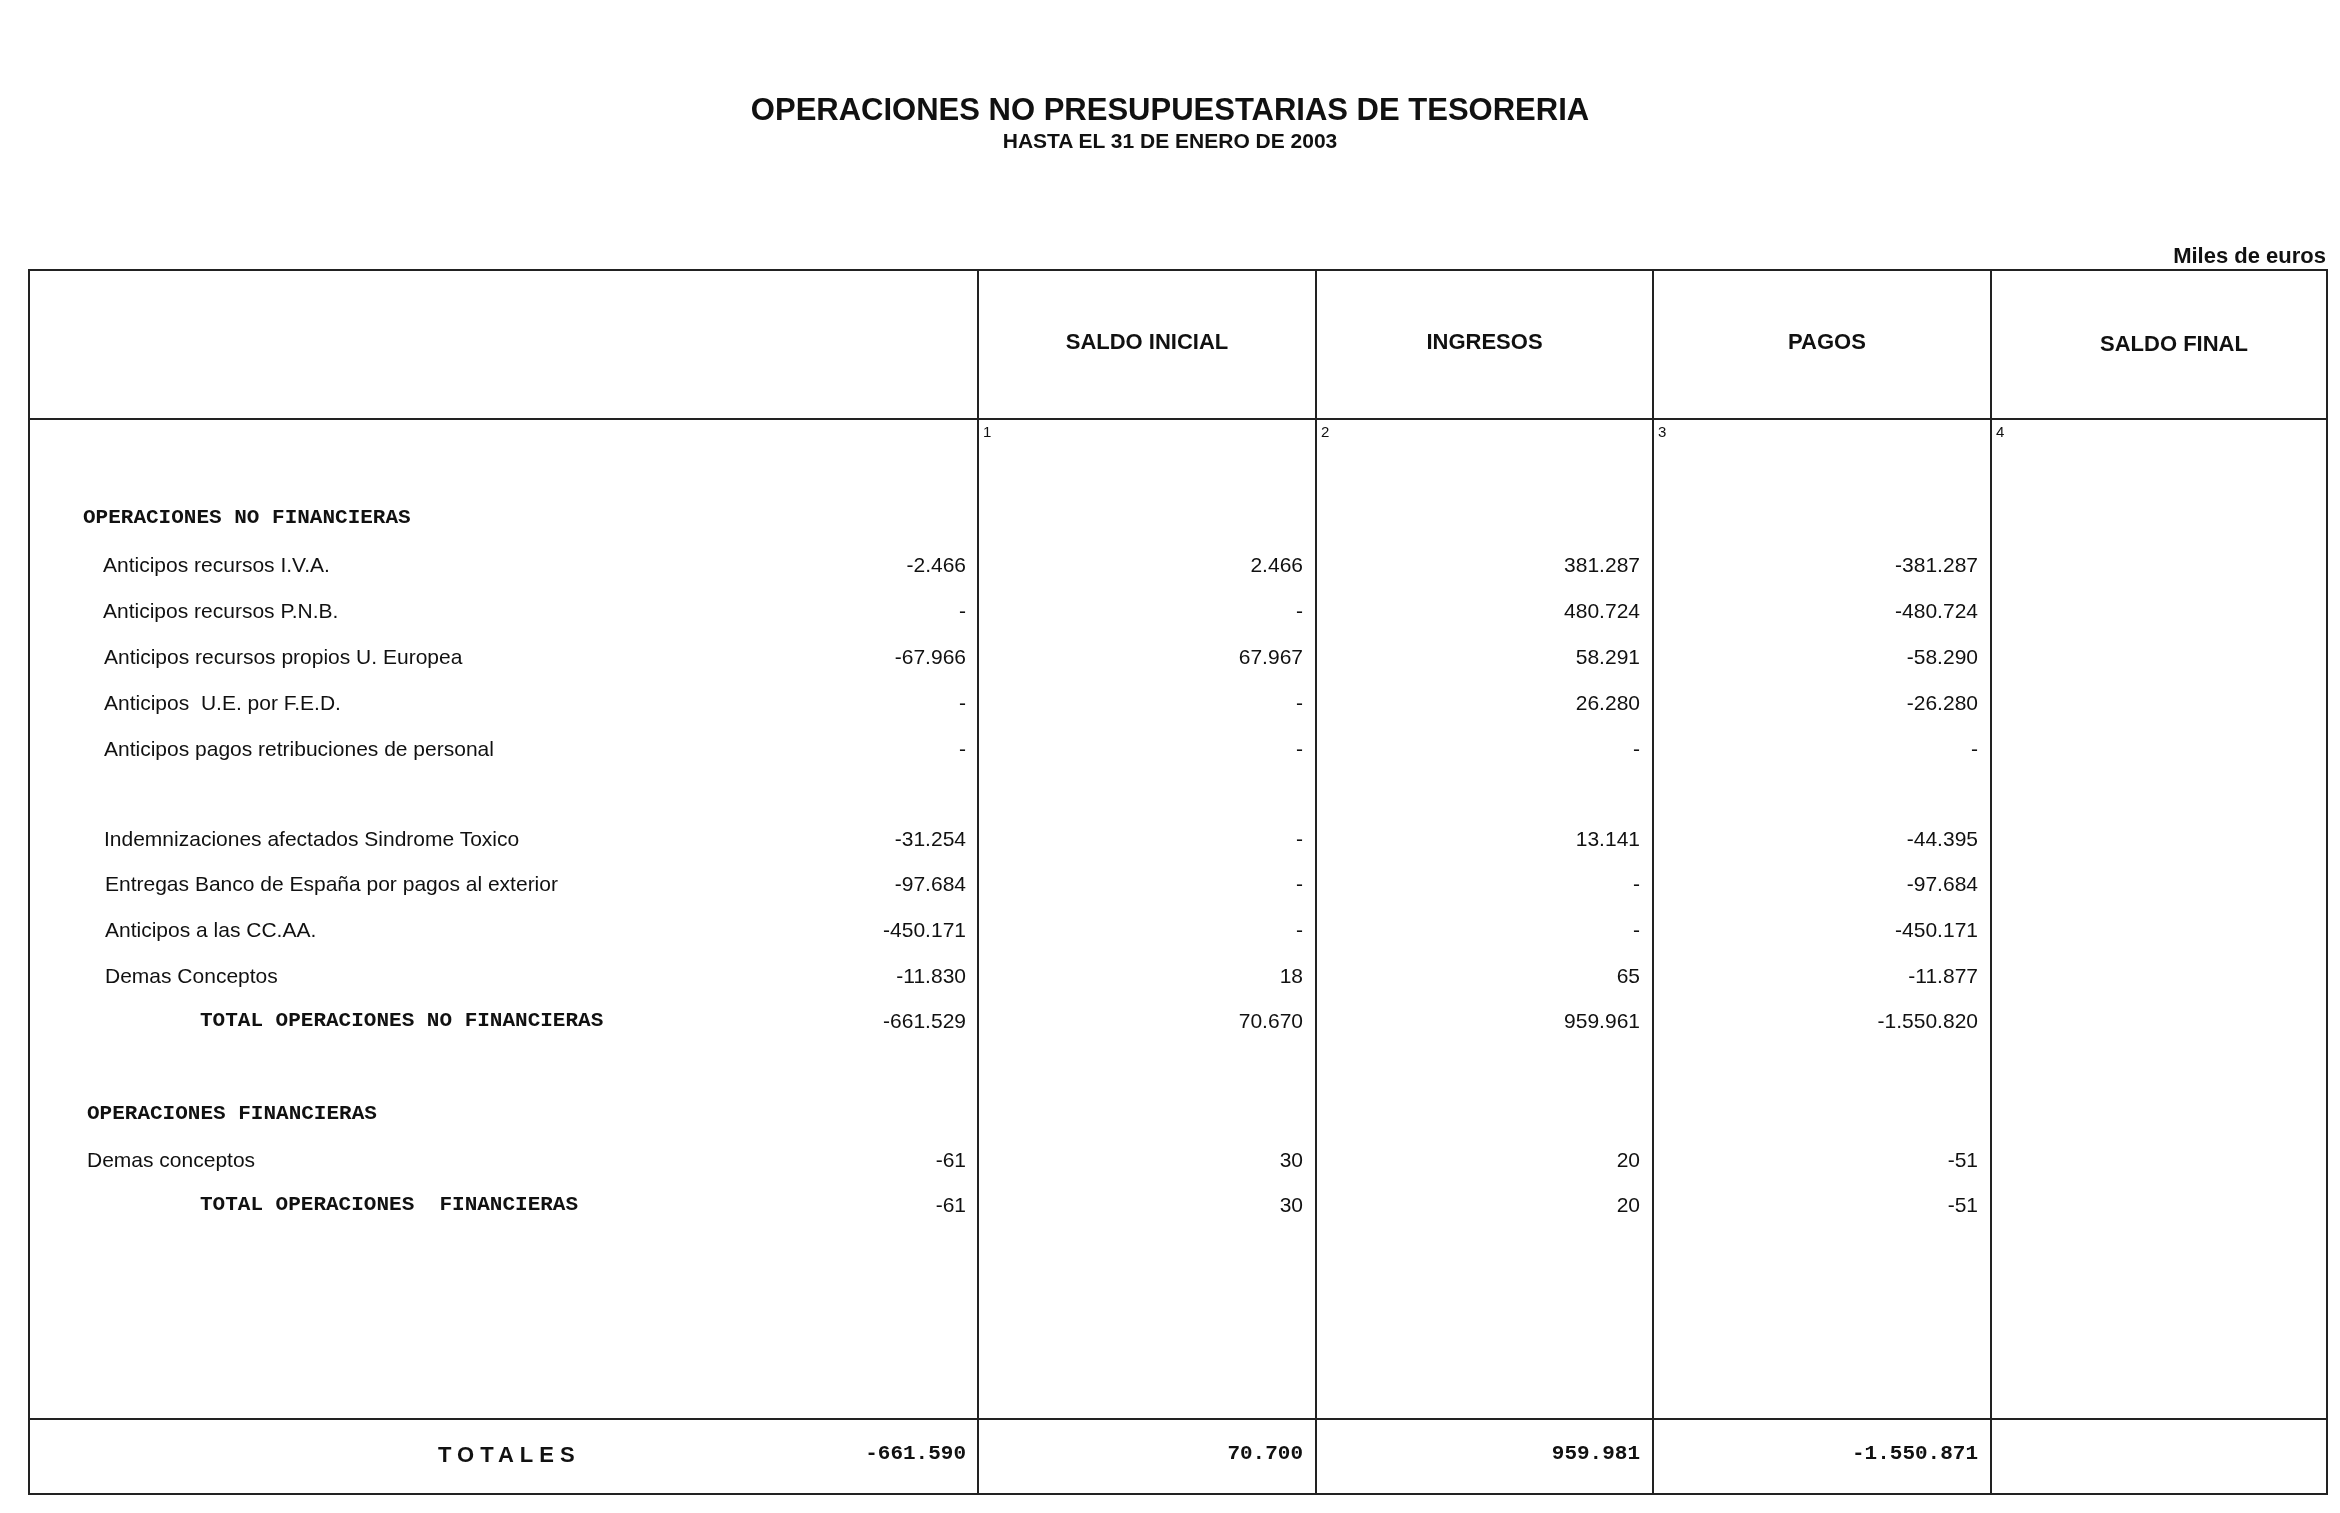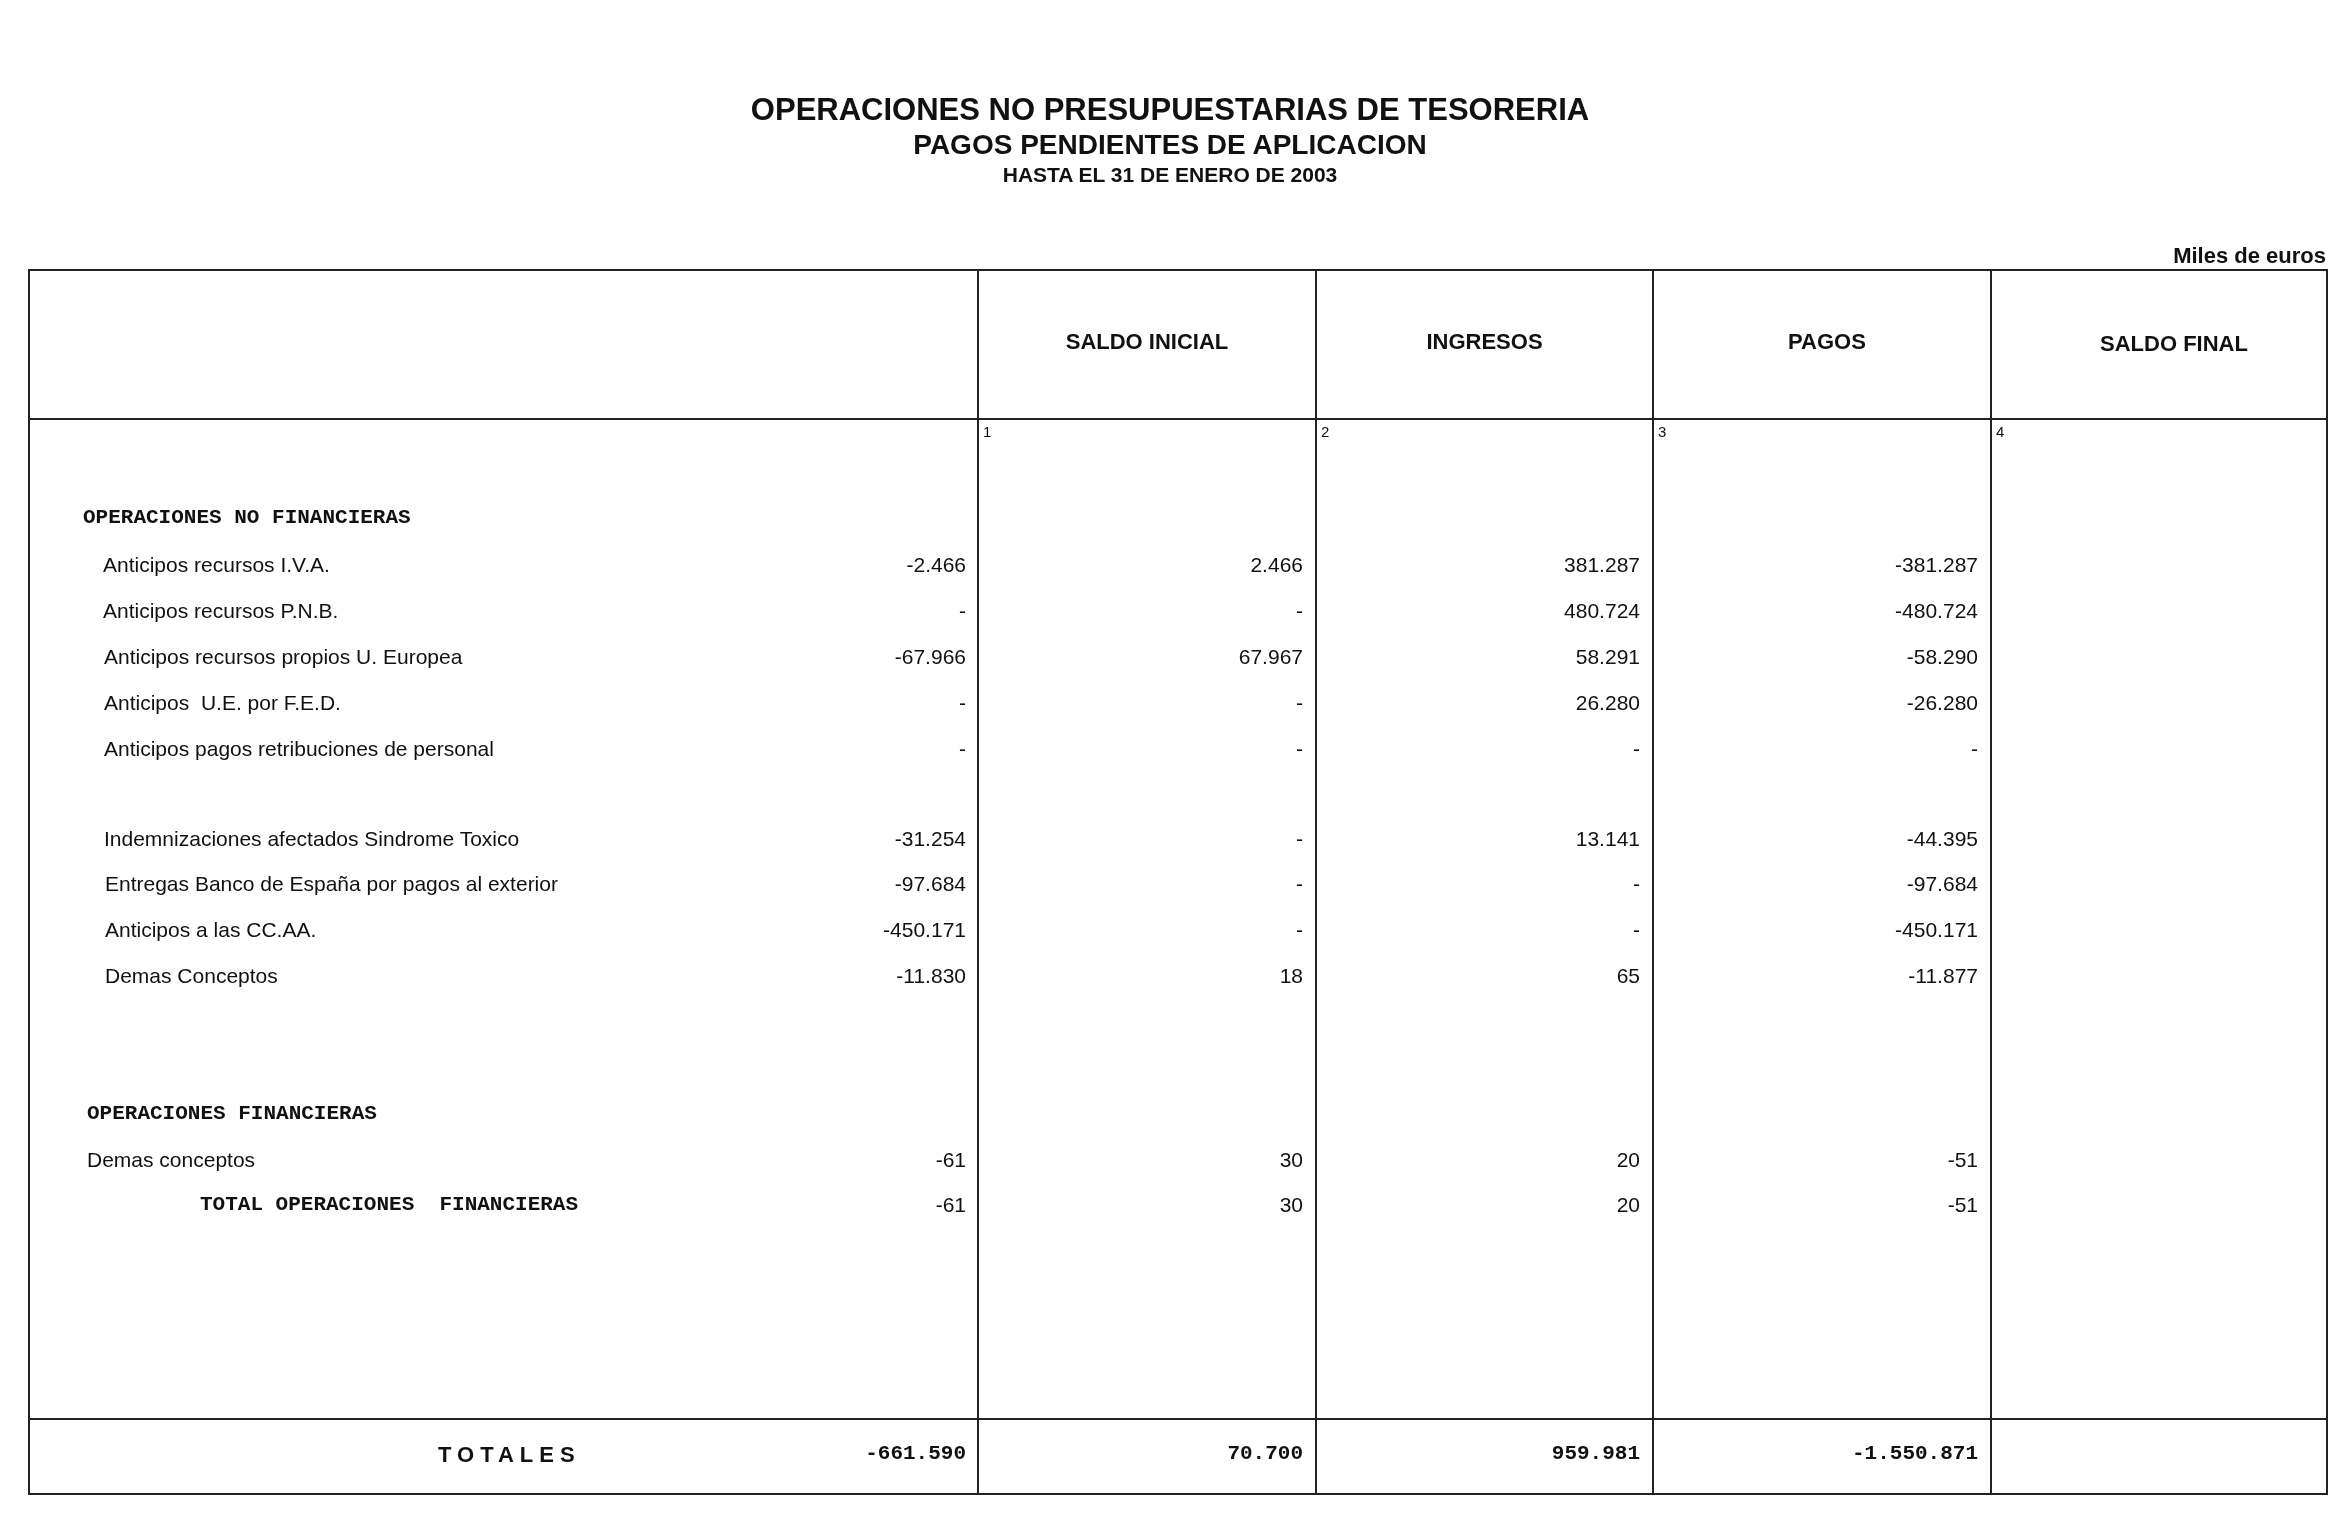--- a/index.html
+++ b/index.html
@@ -26,21 +26,20 @@
   .val { position: absolute; text-align: right; white-space: pre; }
   .bold { font-weight: bold; font-family: Liberation Mono, monospace; }
 
   .footer-label { position: absolute; font-weight: bold; font-size: 22px; letter-spacing: 6px; }
 </style>
 </head>
 <body>
 
 <div class="title-block">
   <div class="t1">OPERACIONES NO PRESUPUESTARIAS DE TESORERIA</div>
-  <div class="t2">PAGOS PENDIENTES DE APLICACION</div>
   <div class="t3">HASTA EL 31 DE ENERO DE 2003</div>
 </div>
 <div class="units">Miles de euros</div>
 
 <div class="tbl">
 
   <div class="hline" style="top:147px"></div>
   <div class="hline" style="top:1147px"></div>
 
   <div class="vline" style="left:947px;height:1224px"></div>
@@ -119,20 +118,27 @@
     <span class="val" style="right:348px">-450.171</span>
   </div>
   <div class="row" style="top:693px">
     <span class="lbl" style="left:75px">Demas Conceptos</span>
     <span class="val" style="right:1360px">-11.830</span>
     <span class="val" style="right:1023px">18</span>
     <span class="val" style="right:686px">65</span>
     <span class="val" style="right:348px">-11.877</span>
   </div>
 
+  <div class="row" style="top:738px">
+    <span class="lbl bold" style="left:170px">TOTAL OPERACIONES NO FINANCIERAS</span>
+    <span class="val" style="right:1360px">-661.529</span>
+    <span class="val" style="right:1023px">70.670</span>
+    <span class="val" style="right:686px">959.961</span>
+    <span class="val" style="right:348px">-1.550.820</span>
+  </div>
 
   <div class="row" style="top:831px">
     <span class="lbl bold" style="left:57px">OPERACIONES FINANCIERAS</span>
   </div>
   <div class="row" style="top:877px">
     <span class="lbl" style="left:57px">Demas conceptos</span>
     <span class="val" style="right:1360px">-61</span>
     <span class="val" style="right:1023px">30</span>
     <span class="val" style="right:686px">20</span>
     <span class="val" style="right:348px">-51</span>

